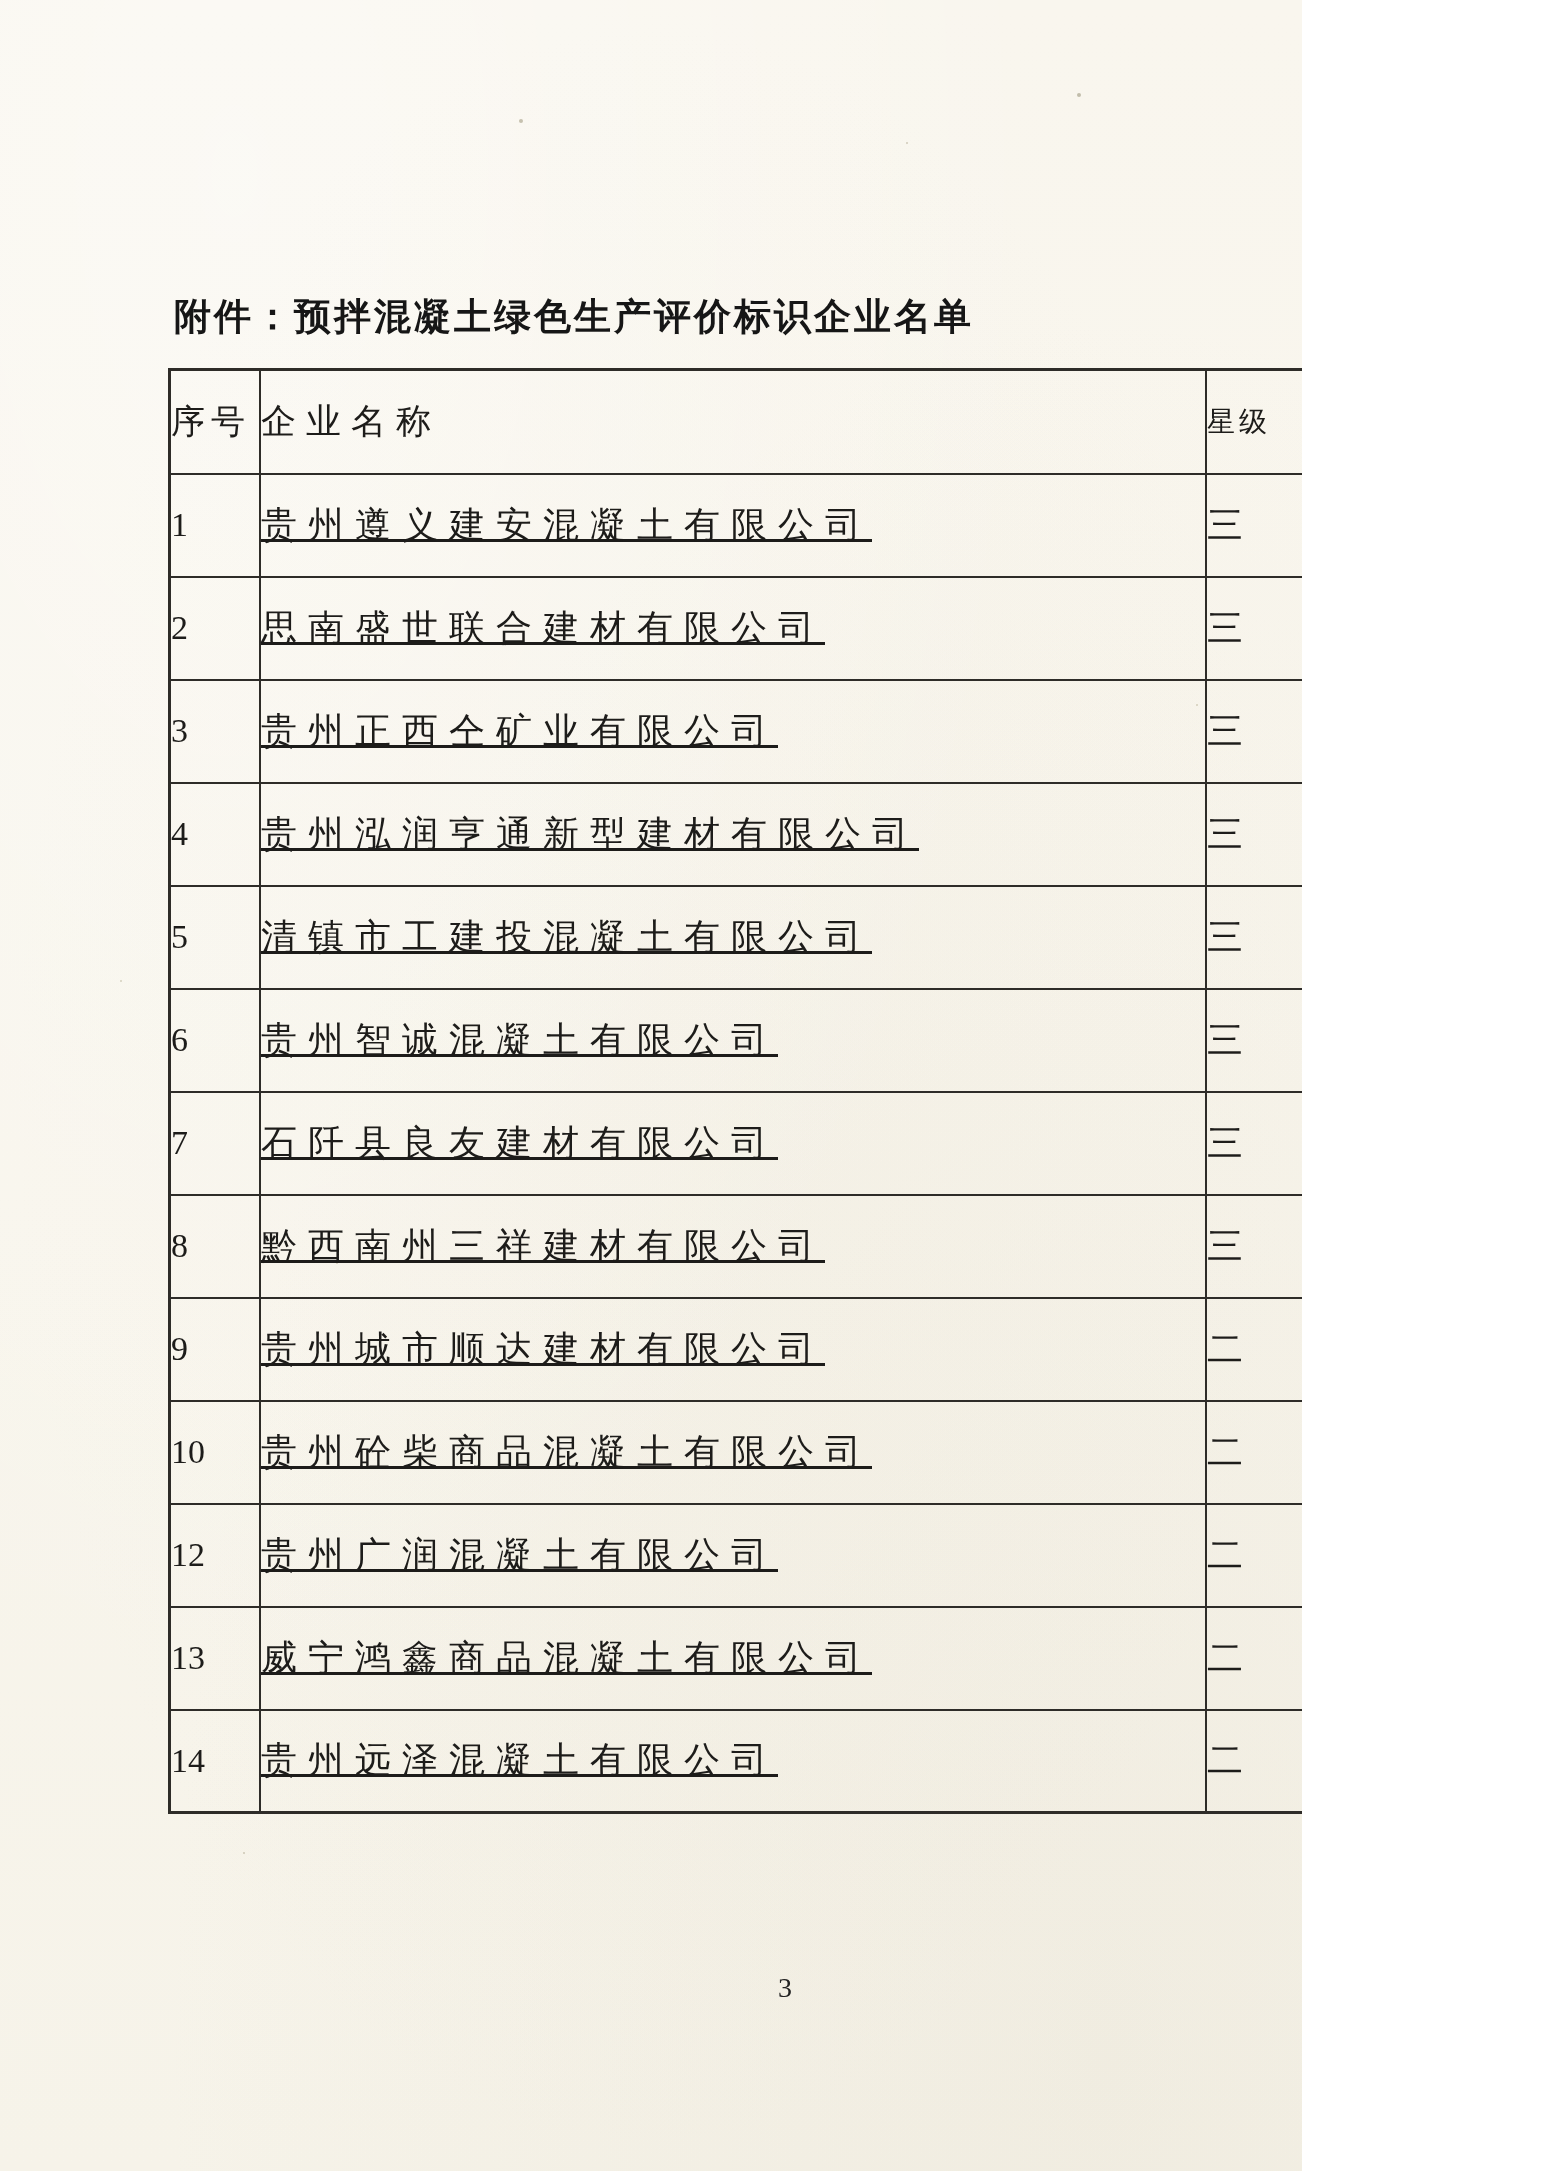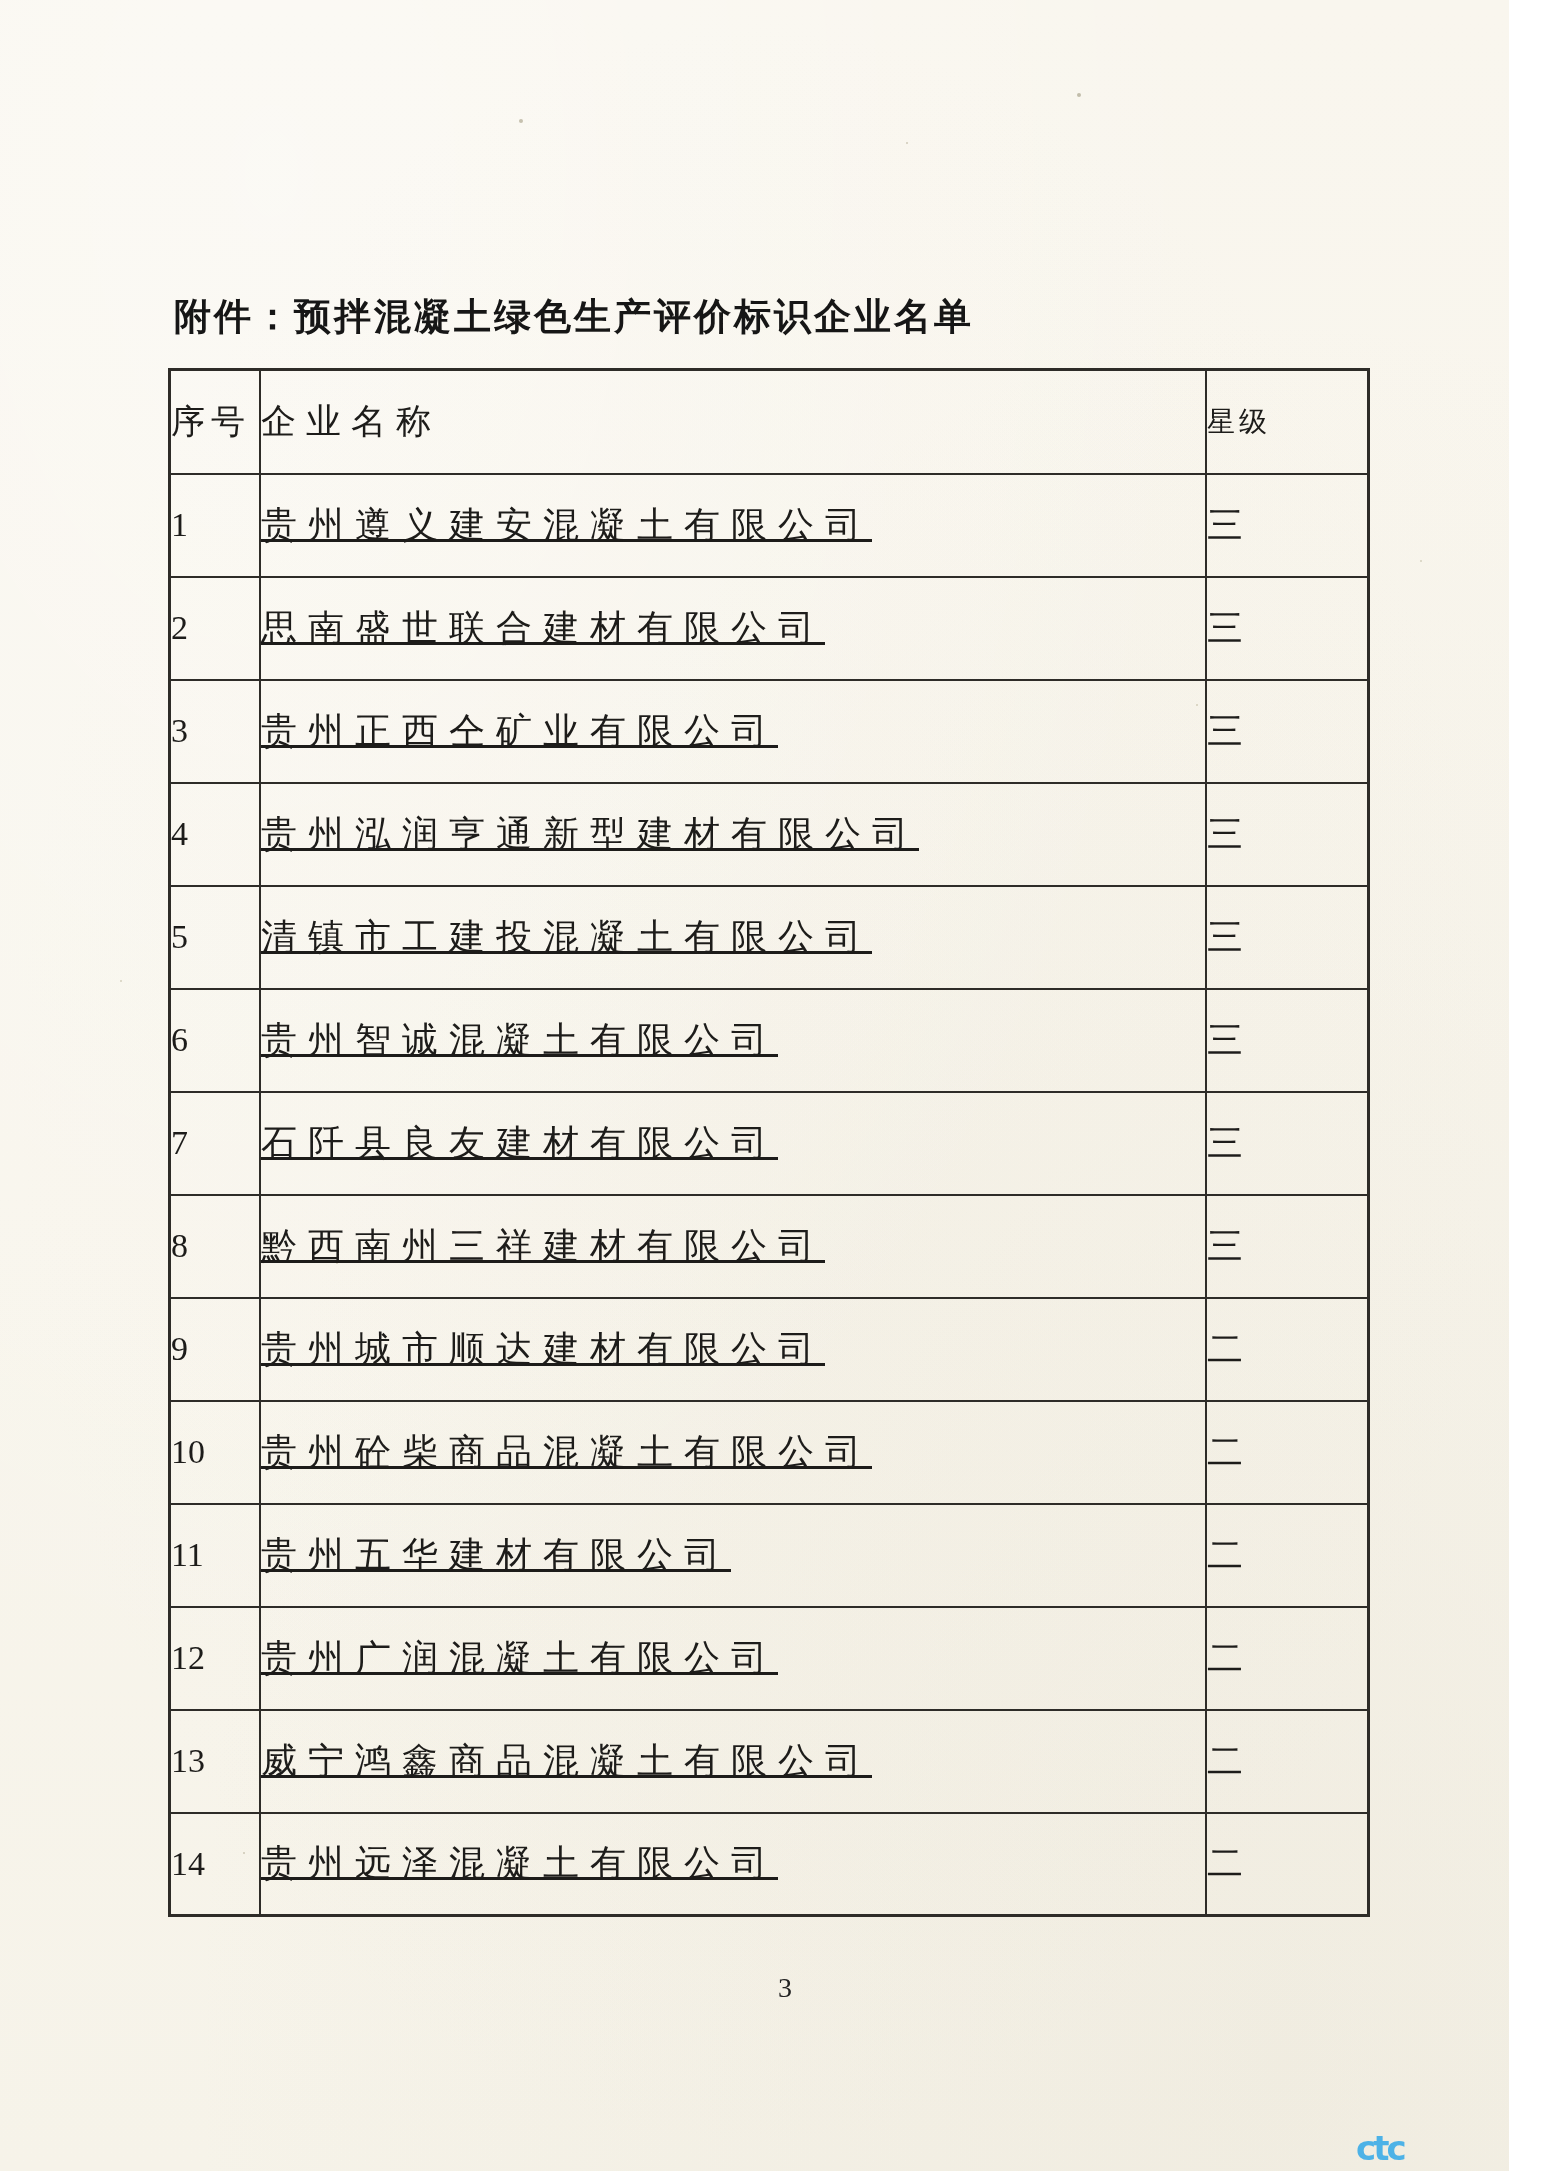--- a/index.html
+++ b/index.html
@@ -1,18 +1,18 @@
 <!DOCTYPE html>
 <html><head>
 <meta charset="utf-8">
 <style>
   html,body { margin:0; padding:0; }
   .page {
     position:relative;
-    width:1509px; height:2171px;
+    width:1302px; height:2171px;
     background:linear-gradient(180deg,#f9f6ee 0%,#f8f5ec 55%,#f6f3e9 100%);
     overflow:hidden;
     font-family:"Liberation Serif", serif;
     color:#1b1b1b;
   }
   
   .page::before {
     content:""; position:absolute; inset:0; pointer-events:none;
     background:
       radial-gradient(ellipse at 18% 8%, rgba(255,255,255,0.40), transparent 55%),
@@ -139,25 +139,20 @@
     <td class="c-name">贵州城市顺达建材有限公司</td>
     <td class="c-star">二</td>
   </tr>
 
   <tr>
     <td class="c-no">10</td>
     <td class="c-name">贵州砼柴商品混凝土有限公司</td>
     <td class="c-star">二</td>
   </tr>
 
-  <tr>
-    <td class="c-no">11</td>
-    <td class="c-name">贵州五华建材有限公司</td>
-    <td class="c-star">二</td>
-  </tr>
 
   <tr>
     <td class="c-no">12</td>
     <td class="c-name">贵州广润混凝土有限公司</td>
     <td class="c-star">二</td>
   </tr>
 
   <tr>
     <td class="c-no">13</td>
     <td class="c-name">威宁鸿鑫商品混凝土有限公司</td>

